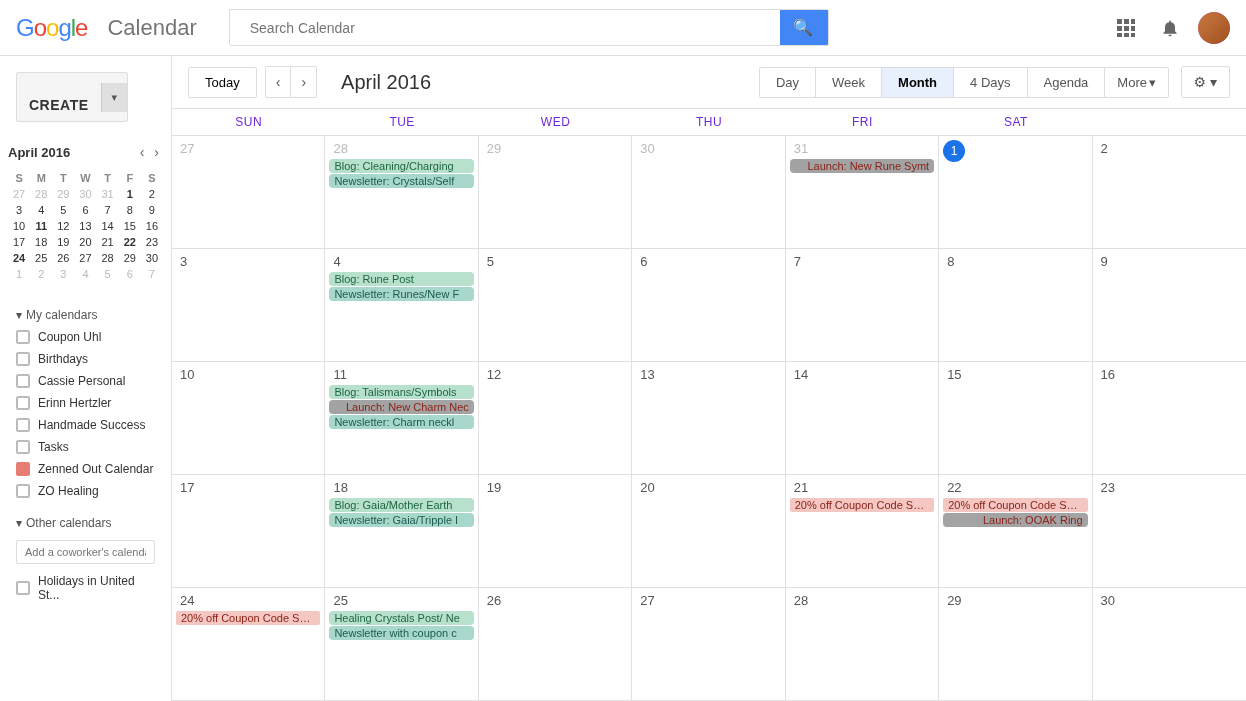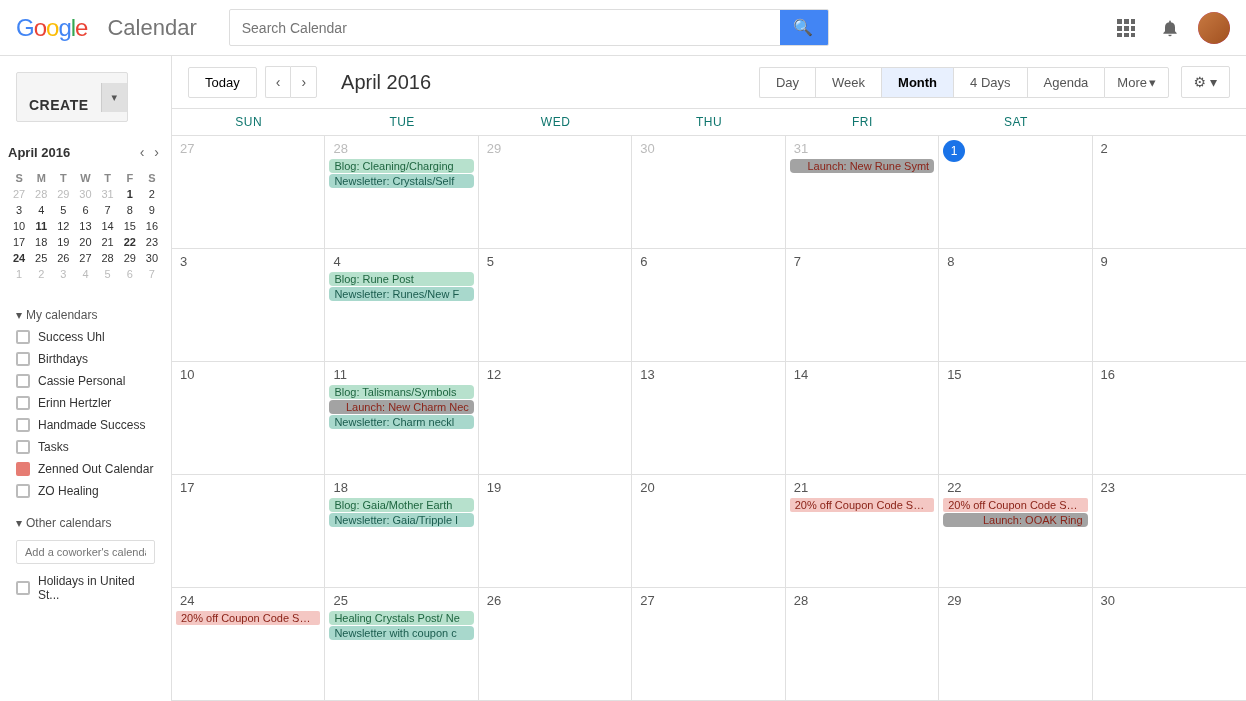--- a/index.html
+++ b/index.html
@@ -35,20 +35,21 @@
       margin-right: 16px;
     }
     .search-bar {
       display: flex;
       align-items: center;
       flex: 1;
       max-width: 600px;
       border: 1px solid #ddd;
       border-radius: 2px;
       overflow: hidden;
+      padding-left: 8px;
     }
     .search-bar input {
       flex: 1;
       padding: 8px 12px;
       font-size: 14px;
       border: none;
       outline: none;
     }
     .search-btn {
       background: #4285f4;
@@ -316,21 +317,21 @@
     .day-headers {
       display: grid;
       grid-template-columns: repeat(7, 1fr);
       border-bottom: 1px solid #e0e0e0;
       flex-shrink: 0;
     }
     .day-header {
       padding: 6px 0;
       text-align: center;
       font-size: 12px;
-      color: #0f766e;
+      color: #6d28d9;
       text-transform: uppercase;
       letter-spacing: 0.5px;
     }
     .cal-rows {
       flex: 1;
       display: flex;
       flex-direction: column;
     }
     .cal-row {
       flex: 1;
@@ -532,21 +533,21 @@
 
     <div class="cal-section">
       <div class="cal-section-header">
         <span class="cal-section-title">
           <span>▾</span>
           <span>My calendars</span>
         </span>
       </div>
       <div class="cal-item">
         <div class="cal-checkbox"></div>
-        <span class="cal-item-label">Success Uhl</span>
+        <span class="cal-item-label">Coupon Uhl</span>
       </div>
       <div class="cal-item">
         <div class="cal-checkbox"></div>
         <span class="cal-item-label">Birthdays</span>
       </div>
       <div class="cal-item">
         <div class="cal-checkbox"></div>
         <span class="cal-item-label">Cassie Personal</span>
       </div>
       <div class="cal-item">

